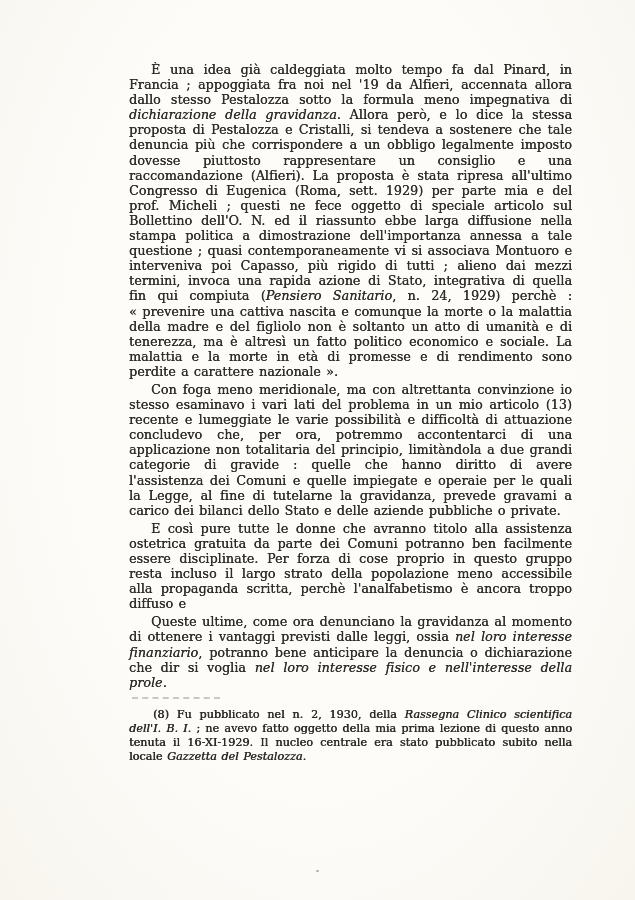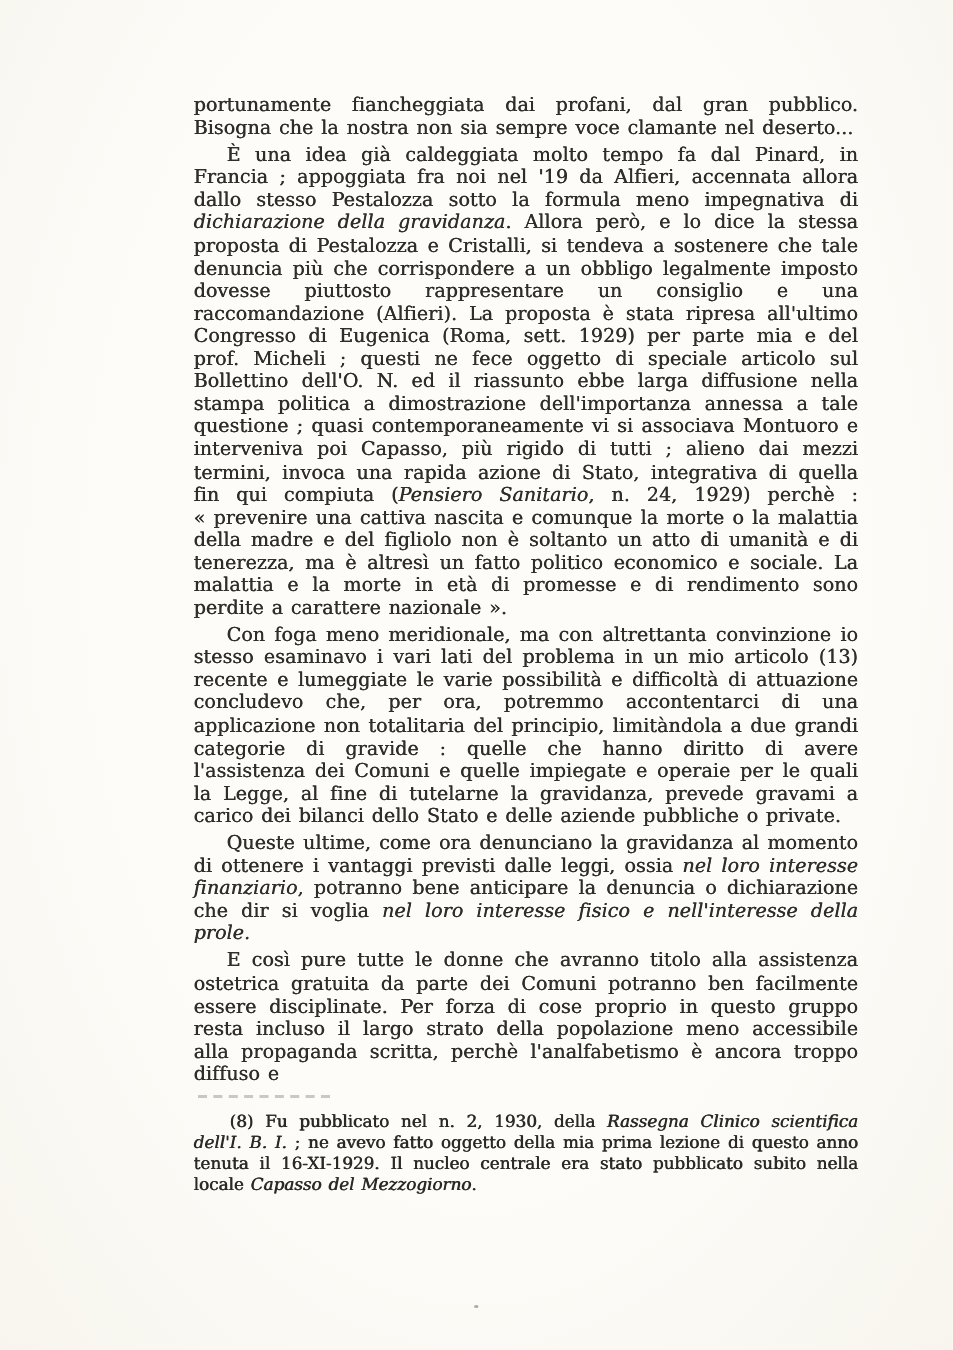--- a/index.html
+++ b/index.html
@@ -100,26 +100,25 @@
   i { }
 </style>
 </head>
 <body style="--ink: #2f2e2a; background: rgb(251, 250, 245);">
 
 <div class="page">
   <div class="column">
 
 
     <main class="body-text" id="paragraphs">
-        <p class=""><span>portunamente fiancheggiata dai profani, dal gran pubblico. Bisogna che la nostra non sia sempre voce clamante nel deserto...</span></p>
         <p class="indent"><span>È una idea già caldeggiata molto tempo fa dal Pinard, in Francia&nbsp;; appoggiata fra noi nel '19 da Alfieri, accennata allora dallo stesso Pestalozza sotto la formula meno impegnativa di </span><i>dichiarazione della gravidanza</i><span>. Allora però, e lo dice la stessa proposta di Pestalozza e Cristalli, si tendeva a sostenere che tale denuncia più che corrispondere a un obbligo legalmente imposto dovesse piuttosto rappresentare un consiglio e una raccomandazione (Alfieri). La proposta è stata ripresa all'ultimo Congresso di Eugenica (Roma, sett. 1929) per parte mia e del prof. Micheli&nbsp;; questi ne fece oggetto di speciale articolo sul Bollettino dell'O. N. ed il riassunto ebbe larga diffusione nella stampa politica a dimostrazione dell'importanza annessa a tale questione&nbsp;; quasi contemporaneamente vi si associava Montuoro e interveniva poi Capasso, più rigido di tutti&nbsp;; alieno dai mezzi termini, invoca una rapida azione di Stato, integrativa di quella fin qui compiuta (</span><i>Pensiero Sanitario</i><span>, n. 24, 1929) perchè&nbsp;: «&nbsp;prevenire una cattiva nascita e comunque la morte o la malattia della madre e del figliolo non è soltanto un atto di umanità e di tenerezza, ma è altresì un fatto politico economico e sociale. La malattia e la morte in età di promesse e di rendimento sono perdite a carattere nazionale&nbsp;».</span></p>
         <p class="indent"><span>Con foga meno meridionale, ma con altrettanta convinzione io stesso esaminavo i vari lati del problema in un mio articolo (13) recente e lumeggiate le varie possibilità e difficoltà di attuazione concludevo che, per ora, potremmo accontentarci di una applicazione non totalitaria del principio, limitàndola a due grandi categorie di gravide&nbsp;: quelle che hanno diritto di avere l'assistenza dei Comuni e quelle impiegate e operaie per le quali la Legge, al fine di tutelarne la gravidanza, prevede gravami a carico dei bilanci dello Stato e delle aziende pubbliche o private.</span></p>
+        <p class="indent"><span>E così pure tutte le donne che avranno titolo alla assistenza ostetrica gratuita da parte dei Comuni potranno ben facilmente essere disciplinate. Per forza di cose proprio in questo gruppo resta incluso il largo strato della popolazione meno accessibile alla propaganda scritta, perchè l'analfabetismo è ancora troppo diffuso e</span></p>
         <p class="indent"><span>Queste ultime, come ora denunciano la gravidanza al momento di ottenere i vantaggi previsti dalle leggi, ossia </span><i>nel loro interesse finanziario</i><span>, potranno bene anticipare la denuncia o dichiarazione che dir si voglia </span><i>nel loro interesse fisico e nell'interesse della prole.</i></p>
-        <p class="indent"><span>E così pure tutte le donne che avranno titolo alla assistenza ostetrica gratuita da parte dei Comuni potranno ben facilmente essere disciplinate. Per forza di cose proprio in questo gruppo resta incluso il largo strato della popolazione meno accessibile alla propaganda scritta, perchè l'analfabetismo è ancora troppo diffuso e</span></p>
       </main>
 
     <div class="footnote-rule"></div>
 
-    <aside class="footnote" id="footnote"><span>(8) Fu pubblicato nel n. 2, 1930, della </span><i>Rassegna Clinico scientifica dell'I. B. I.</i><span>&nbsp;; ne avevo fatto oggetto della mia prima lezione di questo anno tenuta il 16-XI-1929. Il nucleo centrale era stato pubblicato subito nella locale </span><i>Capasso del Mezzogiorno</i><span>.</span></aside>
+    <aside class="footnote" id="footnote"><span>(8) Fu pubblicato nel n. 2, 1930, della </span><i>Rassegna Clinico scientifica dell'I. B. I.</i><span>&nbsp;; ne avevo fatto oggetto della mia prima lezione di questo anno tenuta il 16-XI-1929. Il nucleo centrale era stato pubblicato subito nella locale </span><i>Gazzetta del Pestalozza</i><span>.</span></aside>
 
   </div>
   <div class="speck"></div>
 </div>
 
 </body></html>

